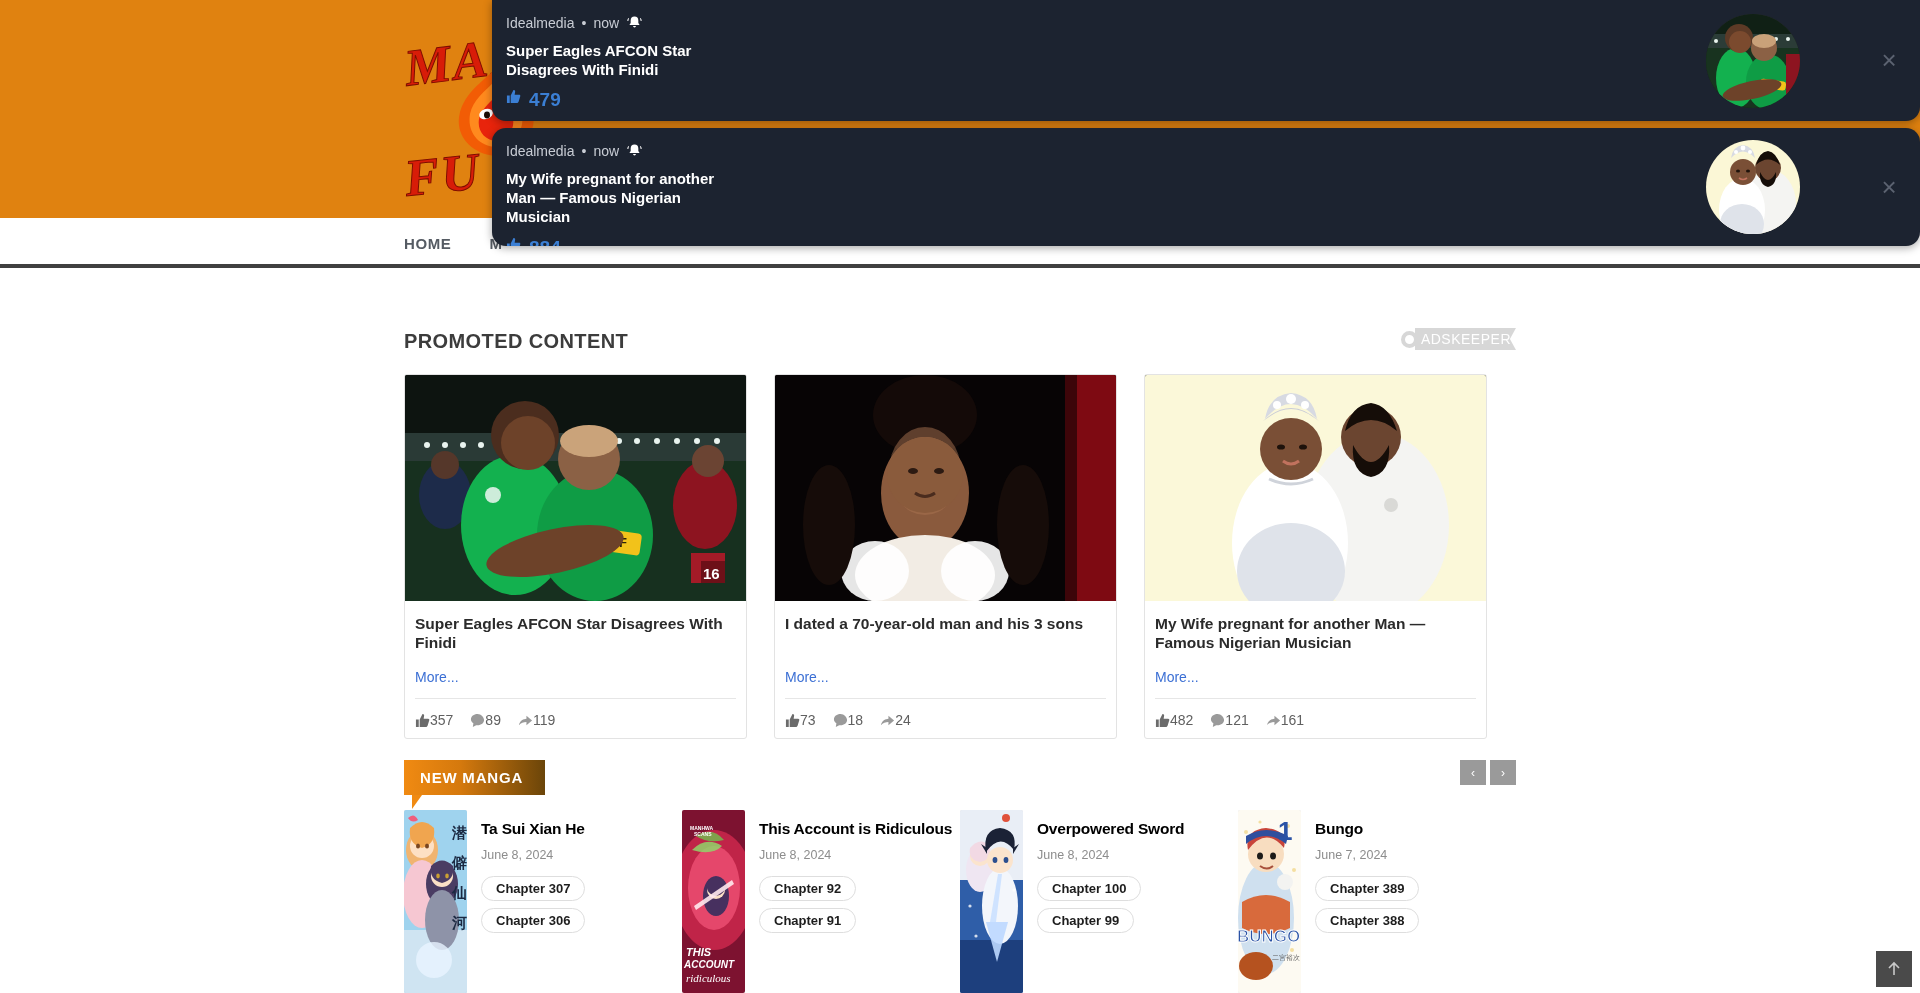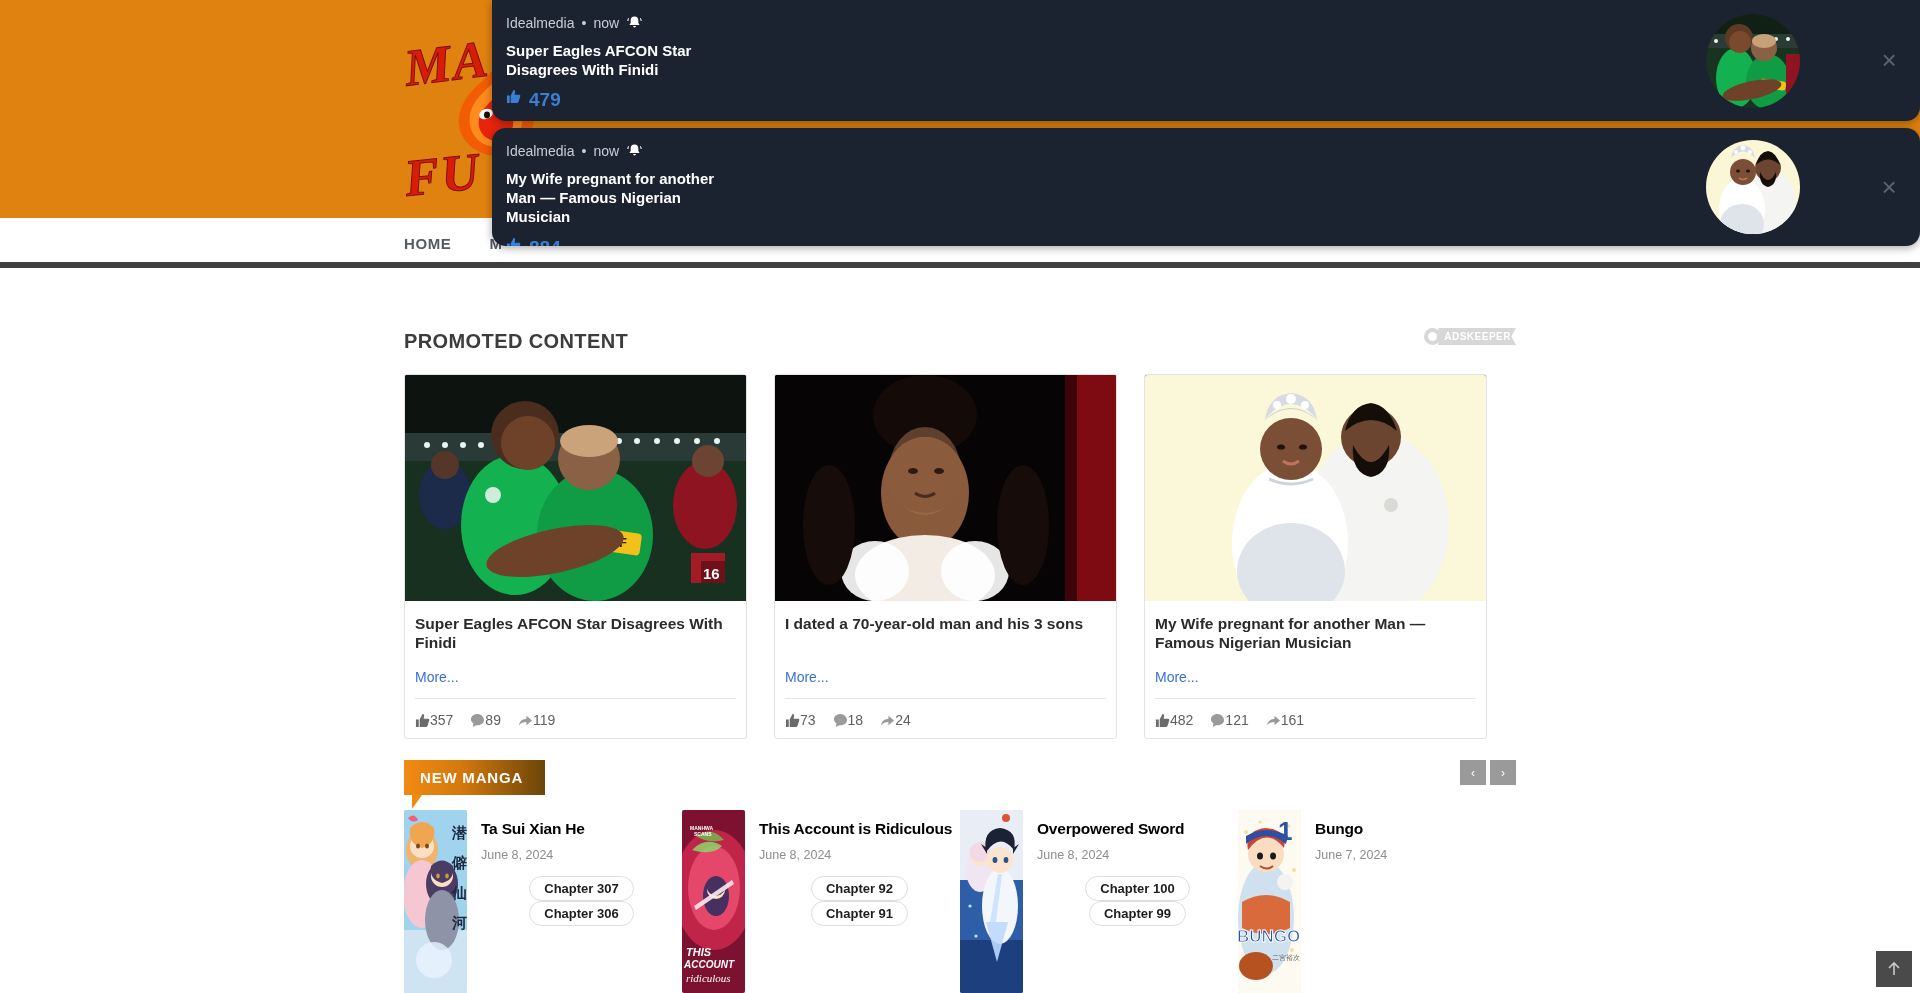--- a/index.html
+++ b/index.html
@@ -35,21 +35,21 @@
   .logo-flame {
     position: absolute; left: 38px; top: 56px;
     width: 108px; height: 100px;
   }
 
   
   .nav-bar {
     position: absolute; top: 218px; left: 0;
     width: 1920px; height: 50px;
     background: #ffffff;
-    border-bottom: 6px solid #404040;
+    border-bottom: 4px solid #404040;
   }
   .nav-inner {
     position: absolute; left: 404px; top: 0;
     height: 50px; display: flex; align-items: center; gap: 38px;
   }
   .nav-item {
     font-size: 15px; font-weight: bold; letter-spacing: 0.6px;
     color: #555b63; cursor: pointer; white-space: nowrap;
   }
 
@@ -67,21 +67,21 @@
     position: absolute; right: 0; top: -2px;
     display: flex; align-items: center; gap: 2px;
     opacity: .55;
   }
   .ak-ring {
     width: 17px; height: 17px; border-radius: 50%;
     border: 4px solid #b7b7b7; background: transparent;
   }
   .ak-bar {
     background: #b7b7b7; color: #ffffff;
-    font-size: 10px; font-weight: bold; letter-spacing: .5px;
+    font-size: 14px; font-weight: normal; letter-spacing: .5px;
     padding: 3px 5px 3px 6px; margin-left: -5px;
     clip-path: polygon(0 0, 100% 0, 94% 50%, 100% 100%, 0 100%);
   }
 
   .promo-cards {
     position: absolute; left: 404px; top: 106px;
     width: 1112px; display: flex; gap: 27px;
   }
   .promo-card {
     width: 343px; background: #ffffff;
@@ -146,21 +146,21 @@
     background: #ddd;
   }
   .manga-meta { padding-top: 10px; flex: 1; min-width: 0; }
   .manga-title {
     font-size: 15.5px; font-weight: bold; color: #000000;
     line-height: 1.15; letter-spacing: -.2px;
   }
   .manga-date {
     font-size: 12.5px; color: #8d8d8d; margin-top: 10px;
   }
-  .chap-list { margin-top: 14px; display: flex; flex-direction: column; gap: 0; align-items: center; }
+  .chap-list { margin-top: 14px; display: flex; flex-direction: column; gap: 7px; align-items: flex-start; }
   .chap {
     border: 1px solid #dedede; border-radius: 14px;
     padding: 4px 14px; font-size: 13px; font-weight: bold;
     color: #1d1d1d; background: #fff; cursor: pointer;
     white-space: nowrap;
   }
 
   
   .notif-stack {
     position: absolute; top: 0; left: 492px;
@@ -552,20 +552,24 @@
           <text x="40" y="30" font-family="Liberation Sans, sans-serif" font-size="26" font-weight="bold" fill="#2b53a6">1</text>
           <g font-family="Liberation Sans, sans-serif" font-size="17" font-weight="bold" fill="#2b53a6" stroke="#ffffff" stroke-width="1">
             <text x="-1" y="132">BUNGO</text>
           </g>
           <text x="34" y="150" font-family="Liberation Serif, serif" font-size="7" fill="#5b5b5b">二宮裕次</text>
         </svg>
       </div>
       <div class="manga-meta">
         <div class="manga-title">Bungo</div>
         <div class="manga-date">June 7, 2024</div>
+        <div class="chap-list">
+          <span class="chap">Chapter 389</span>
+          <span class="chap">Chapter 388</span>
+        </div>
       </div>
     </div>
 
   </div>
 </div>
 
 <div class="notif-stack">
 
   <div class="notif first">
     <div class="notif-body">

